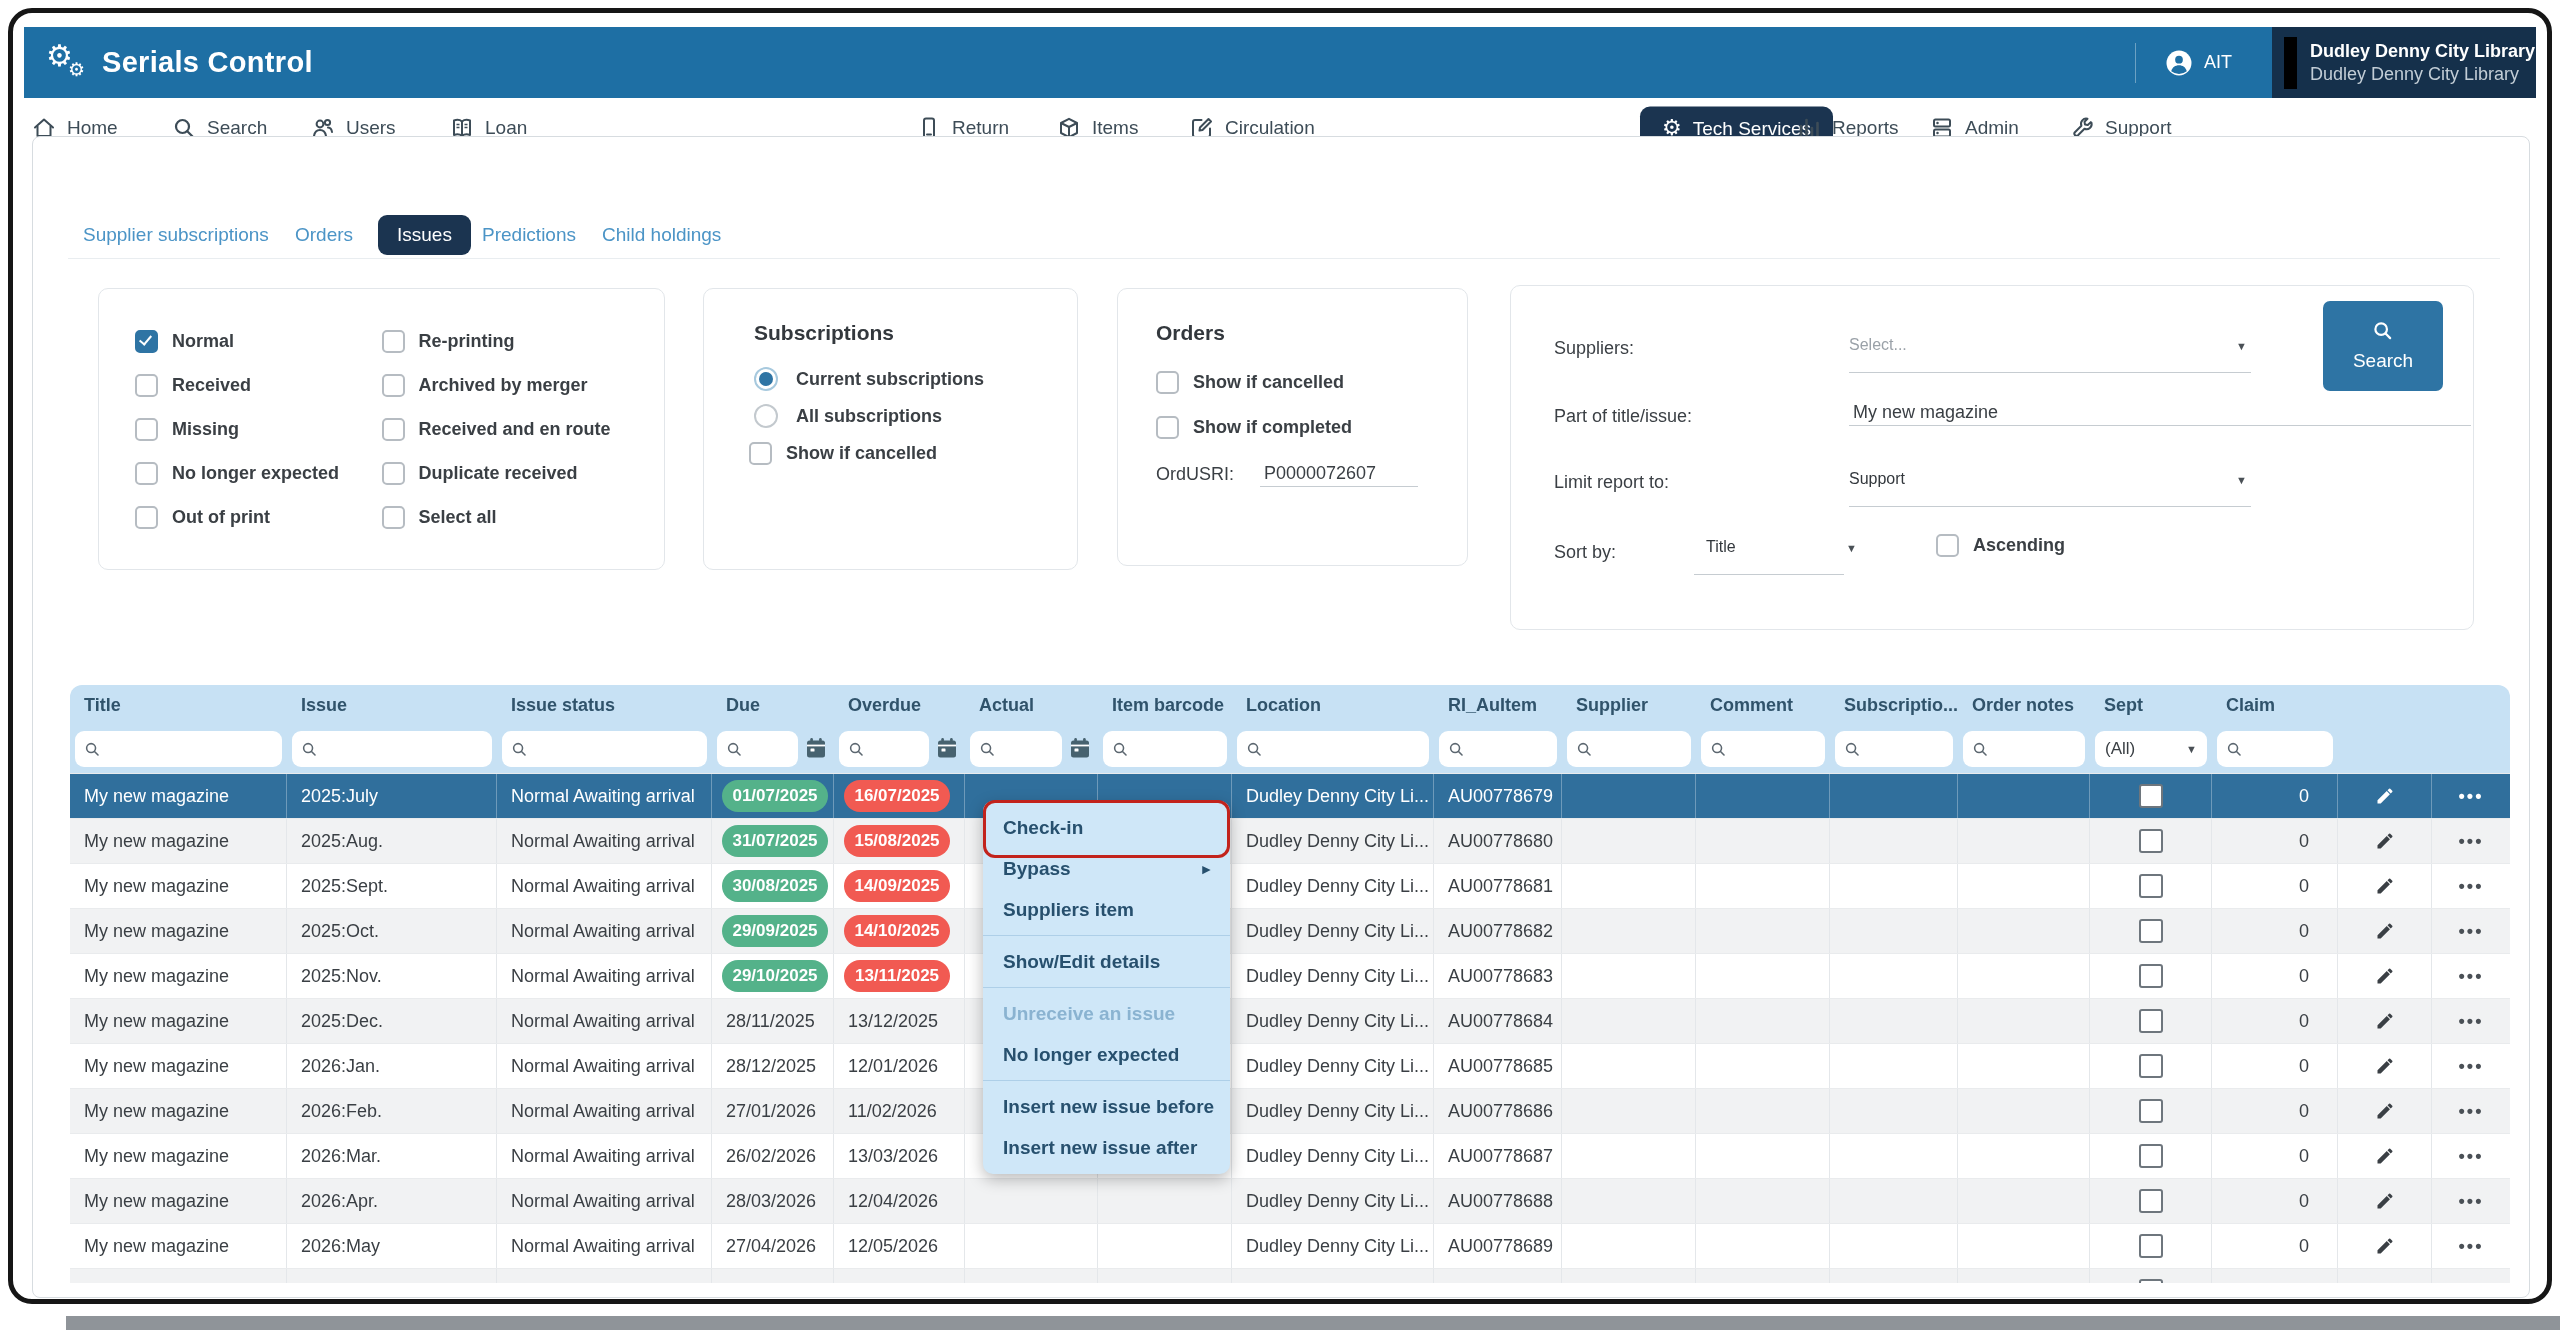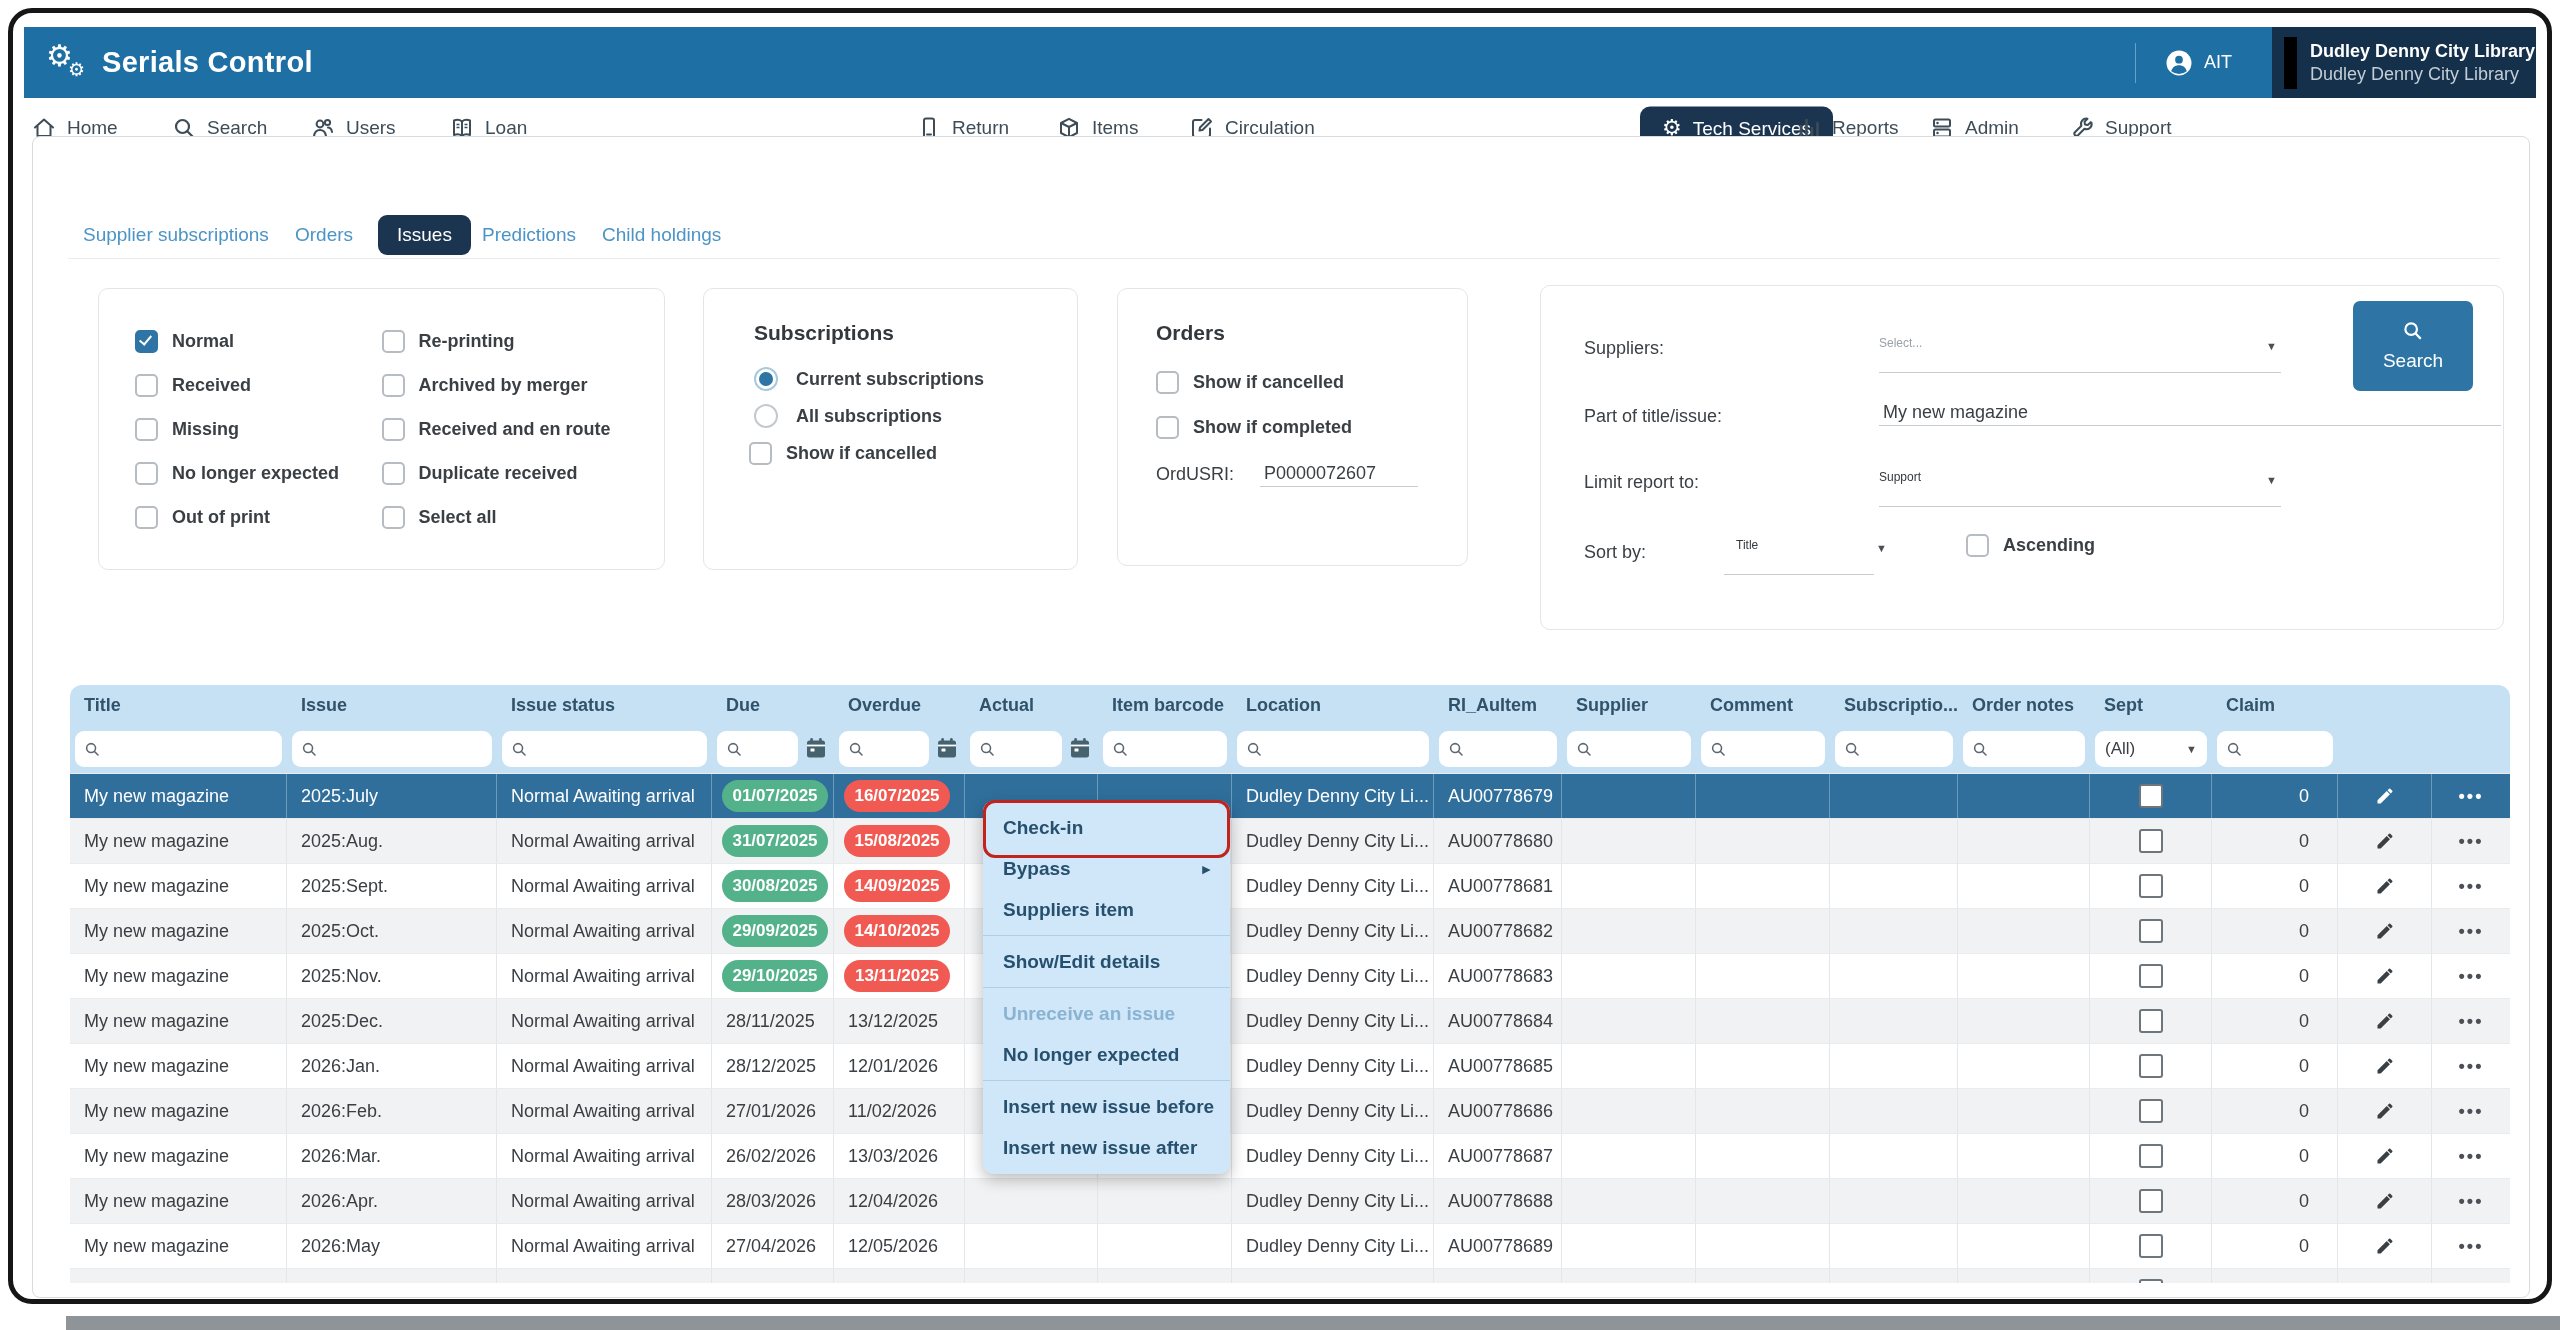--- a/index.html
+++ b/index.html
@@ -77,23 +77,23 @@
   .radio-item{display:flex;align-items:center;gap:18px;margin-bottom:13px;cursor:pointer;font-weight:600;}
   .radio-item .rlabel{width:225px;line-height:1.25;}
   .card2 .check-item{margin-top:14px;margin-left:-5px;}
   .card3{left:1117px;top:288px;width:351px;height:278px;box-sizing:border-box;padding:32px 0 0 38px;}
   .card3 .card-title{margin-bottom:26px;}
   .card3 .check-item{margin-bottom:22px;}
   .ord-row{display:flex;align-items:center;gap:26px;margin-top:6px;}
   .ord-label{font-size:18px;color:#3a3f44;}
   .uline-input{border:none;border-bottom:1px solid #c6ccd1;outline:none;font:inherit;color:#3a3f44;
                width:150px;padding:2px 4px;background:transparent;}
-  .card4{left:1510px;top:285px;width:962px;height:343px;margin-left:30px;}
+  .card4{left:1510px;top:285px;width:962px;height:343px;}
   .c4-label{position:absolute;font-size:18px;color:#3a3f44;}
-  .c4-value{position:absolute;font-size:12px;color:#33383d;}
+  .c4-value{position:absolute;font-size:16px;color:#33383d;}
   .c4-placeholder{color:#9aa1a8;}
   .c4-line{position:absolute;height:1px;background:#c6ccd1;}
   .dd-arrow{position:absolute;font-size:11px;color:#4a5056;}
   .dd-arrow::after{content:"▼";}
   .search-btn{position:absolute;left:812px;top:15px;width:120px;height:90px;background:#2e74a4;border:none;
         border-radius:7px;color:#fff;font-family:inherit;font-size:19px;cursor:pointer;
         display:flex;flex-direction:column;align-items:center;justify-content:center;gap:8px;}
   .asc-item{position:absolute;left:425px;top:248px;display:flex;align-items:center;gap:14px;font-weight:600;cursor:pointer;}
 
   

